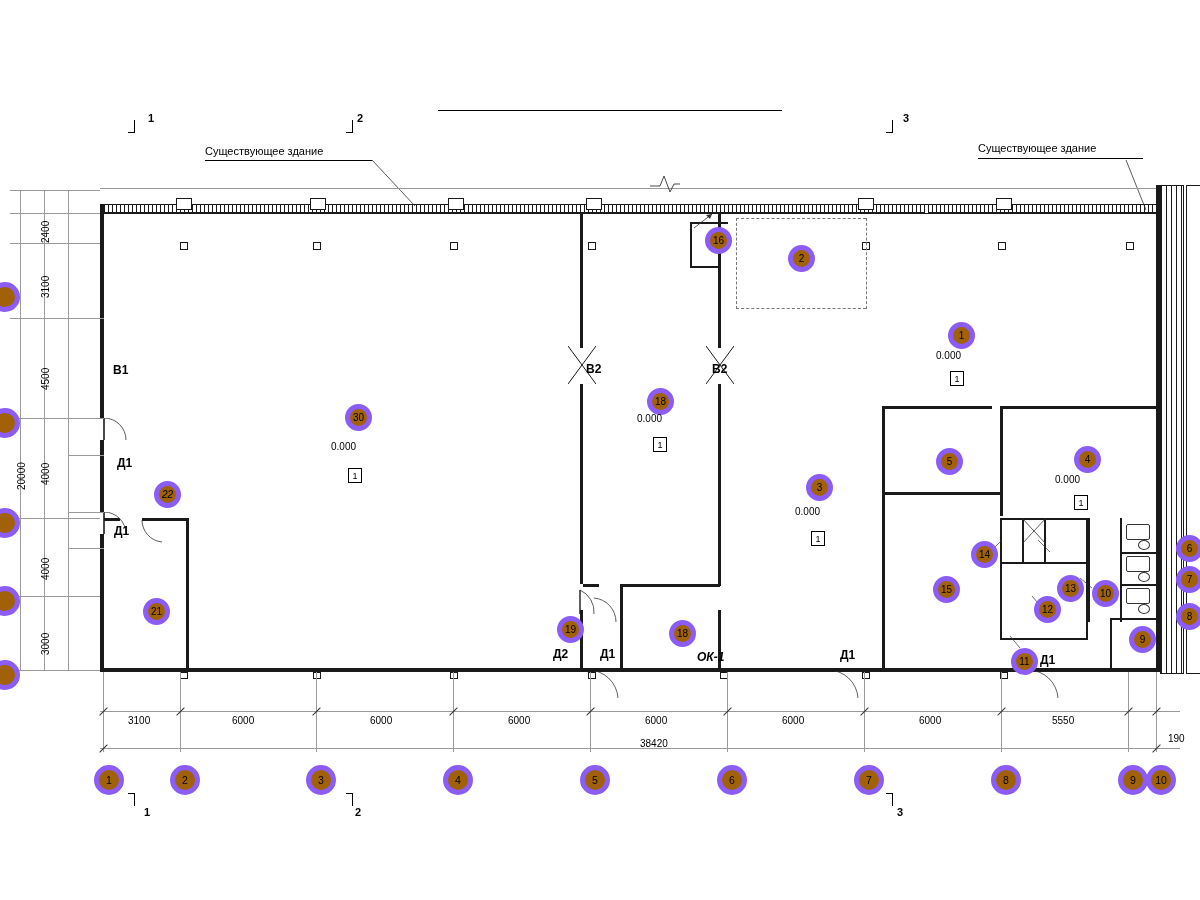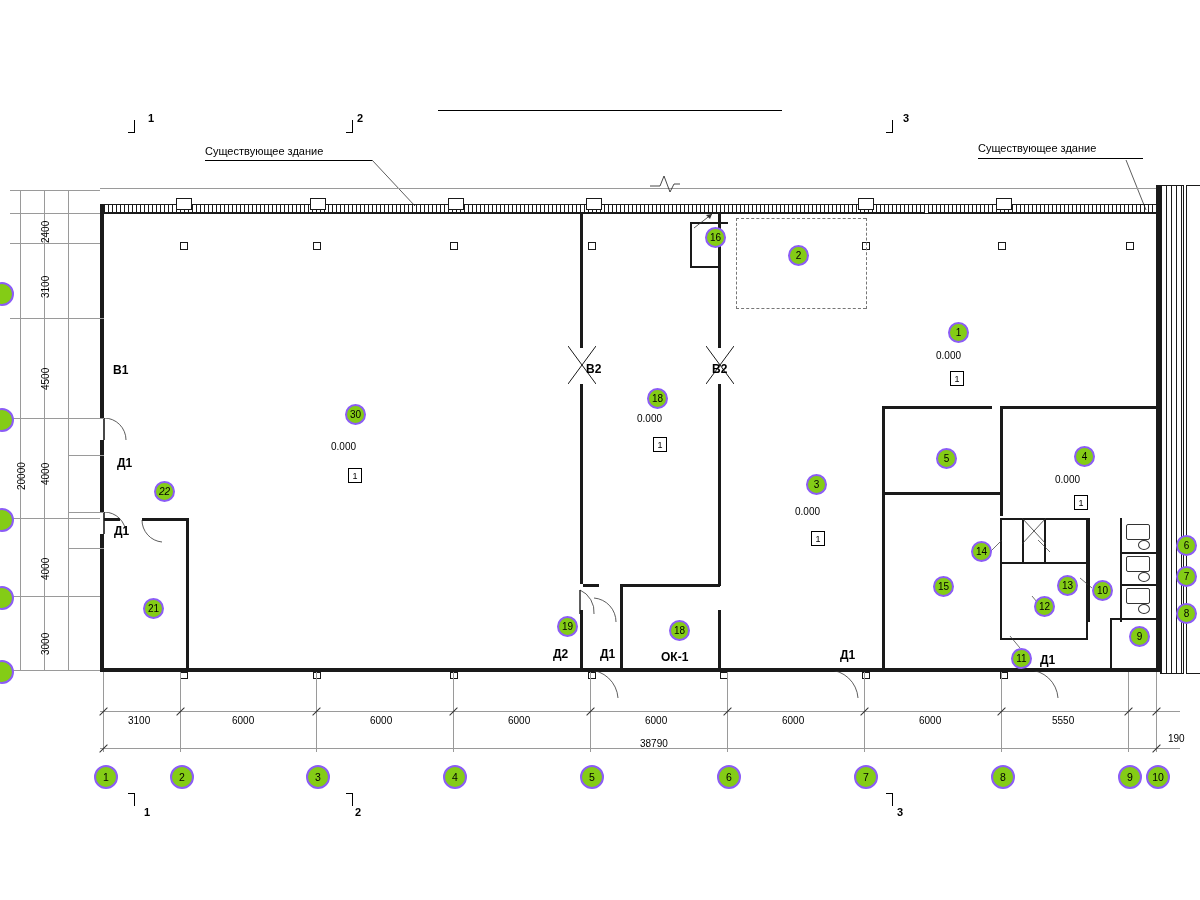--- a/index.html
+++ b/index.html
@@ -22,22 +22,22 @@
     position:absolute;font-style:italic;font-weight:bold;font-size:13.5px;
     white-space:nowrap;
   }
   .title-underline{position:absolute;height:1px;background:#000;}
 
   .note{position:absolute;font-size:11px;white-space:nowrap;}
   .note-ul{position:absolute;height:1px;background:#000;}
   .lbl-b{position:absolute;font-size:12px;font-weight:bold;white-space:nowrap;}
 
   .bub{
-    position:absolute;border:2px solid #8b5cf6;border-radius:50%;
-    background:#84cc16;display:flex;align-items:center;justify-content:center;
+    position:absolute;border:5px solid #8b5cf6;border-radius:50%;
+    background:#a16207;display:flex;align-items:center;justify-content:center;
     font-size:10px;line-height:1;
   }
   .bub.sm{width:17px;height:17px;}
   .bub.md{width:20px;height:20px;font-size:10.5px;}
 
   .elev{position:absolute;font-size:10px;white-space:nowrap;}
   .elevbox{
     position:absolute;border:1px solid #000;background:#fff;
     font-size:9px;width:12px;height:13px;
     display:flex;align-items:center;justify-content:center;
@@ -345,21 +345,21 @@
   <div class="elev" style="left:795px;top:506px;">0.000</div>
   <div class="elevbox" style="left:811px;top:531px;">1</div>
 
   <div class="lbl-b" style="left:113px;top:363px;">В1</div>
   <div class="lbl-b" style="left:586px;top:362px;">В2</div>
   <div class="lbl-b" style="left:712px;top:362px;">В2</div>
   <div class="lbl-b" style="left:117px;top:456px;">Д1</div>
   <div class="lbl-b" style="left:114px;top:524px;">Д1</div>
   <div class="lbl-b" style="left:553px;top:647px;">Д2</div>
   <div class="lbl-b" style="left:600px;top:647px;">Д1</div>
-  <div class="lbl-b" style="left:661px;top:650px;">ОК-1</div>
+  <div class="lbl-b" style="left:697px;top:650px;font-style:italic;">ОК-1</div>
   <div class="lbl-b" style="left:840px;top:648px;">Д1</div>
   <div class="lbl-b" style="left:1040px;top:653px;">Д1</div>
 
   <div class="thinln" style="left:100px;top:711px;width:1080px;height:1px;"></div>
 
   <div class="thinln" style="left:103px;top:672px;width:1px;height:80px;"></div>
   <div class="thinln" style="left:180px;top:672px;width:1px;height:80px;"></div>
   <div class="thinln" style="left:316px;top:672px;width:1px;height:80px;"></div>
   <div class="thinln" style="left:453px;top:672px;width:1px;height:80px;"></div>
   <div class="thinln" style="left:590px;top:672px;width:1px;height:80px;"></div>
@@ -386,21 +386,21 @@
   <div class="dimtxt" style="left:508px;top:715px;">6000</div>
   <div class="dimtxt" style="left:645px;top:715px;">6000</div>
   <div class="dimtxt" style="left:782px;top:715px;">6000</div>
   <div class="dimtxt" style="left:919px;top:715px;">6000</div>
   <div class="dimtxt" style="left:1052px;top:715px;">5550</div>
   <div class="dimtxt" style="left:1168px;top:733px;">190</div>
 
   <div class="thinln" style="left:100px;top:748px;width:1080px;height:1px;"></div>
   <div class="dimtick" style="left:103px;top:743px;"></div>
   <div class="dimtick" style="left:1156px;top:743px;"></div>
-  <div class="dimtxt" style="left:640px;top:738px;">38790</div>
+  <div class="dimtxt" style="left:640px;top:738px;">38420</div>
 
   <div class="bub md" style="left:94px;top:765px;">1</div>
   <div class="bub md" style="left:170px;top:765px;">2</div>
   <div class="bub md" style="left:306px;top:765px;">3</div>
   <div class="bub md" style="left:443px;top:765px;">4</div>
   <div class="bub md" style="left:580px;top:765px;">5</div>
   <div class="bub md" style="left:717px;top:765px;">6</div>
   <div class="bub md" style="left:854px;top:765px;">7</div>
   <div class="bub md" style="left:991px;top:765px;">8</div>
   <div class="bub md" style="left:1118px;top:765px;">9</div>

